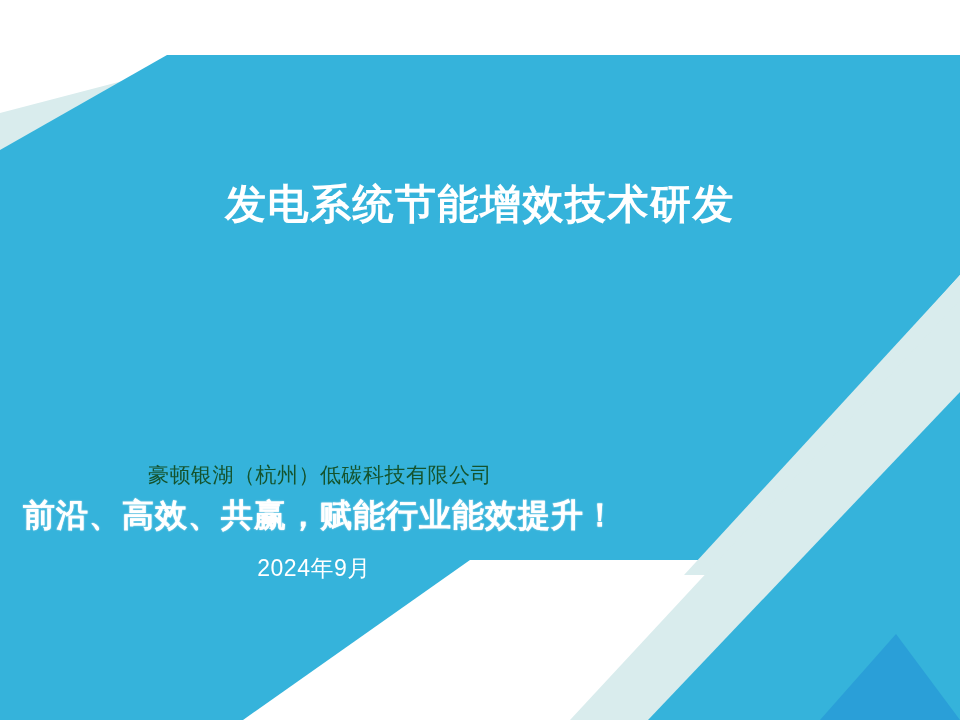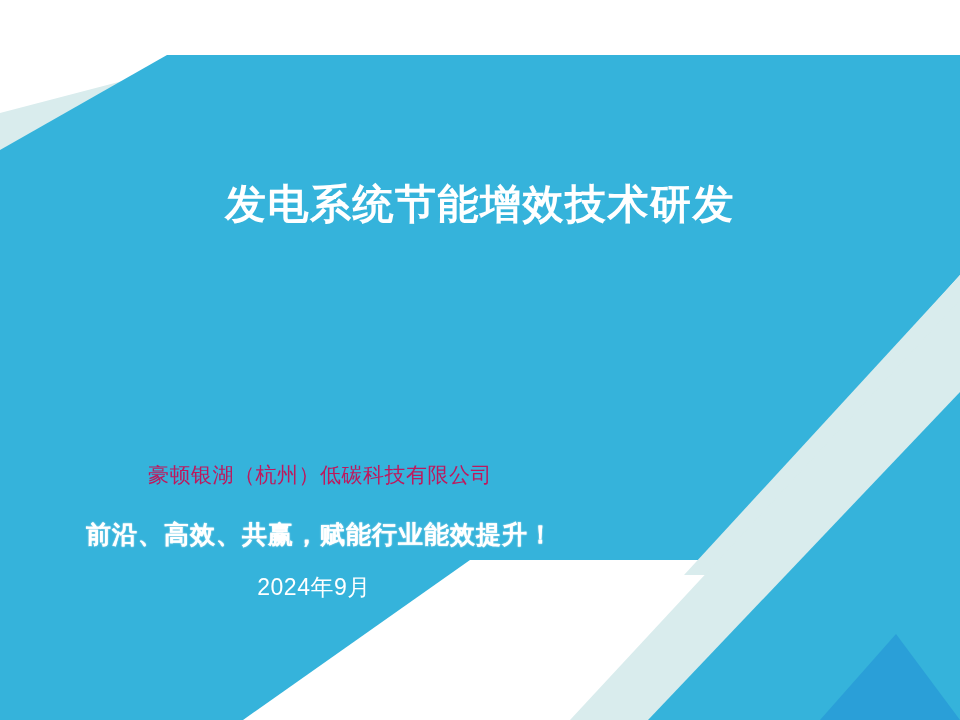--- a/index.html
+++ b/index.html
@@ -56,35 +56,35 @@
 
   
   #identity-block {
     position: absolute;
     left: 0;
     top: 458px;
     width: 640px;
     text-align: center;
   }
   #company-name {
-    color: #be185d;
+    color: #14532d;
     font-size: 21px;
     font-weight: normal;
     line-height: 34px;
     letter-spacing: 0.5px;
     white-space: nowrap;
   }
   #slogan {
     color: #ffffff;
-    font-size: 25px;
+    font-size: 32px;
     font-weight: bold;
     line-height: 40px;
     letter-spacing: 1px;
     white-space: nowrap;
-    margin-top: 22px;
+    margin-top: 3px;
     text-shadow:
       0 0 1px rgba(255,255,255,0.85),
       0 0 2px rgba(255,255,255,0.55);
   }
   #slide-date {
     color: #ffffff;
     font-size: 23px;
     font-weight: normal;
     line-height: 34px;
     letter-spacing: 0.5px;

